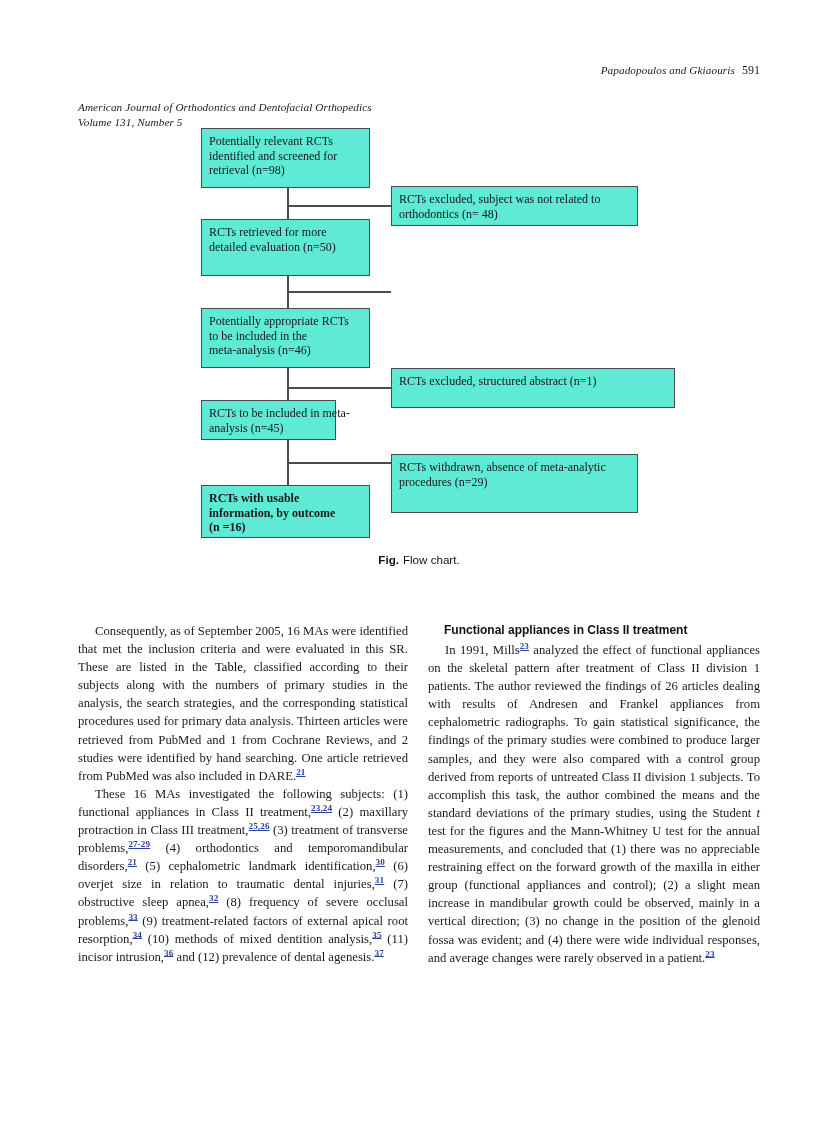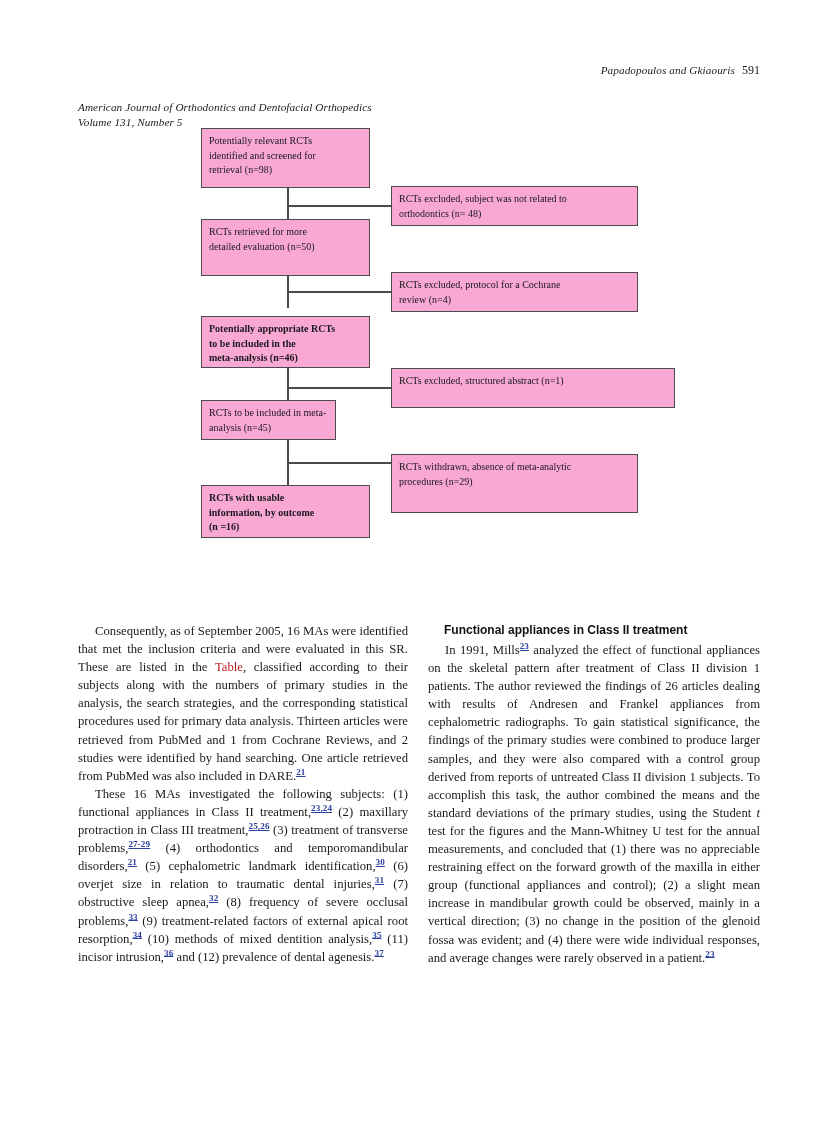--- a/index.html
+++ b/index.html
@@ -60,22 +60,22 @@
     position: absolute;
     left: 0;
     top: 0;
     width: 838px;
     height: 585px;
   }
   .flow-box {
     position: absolute;
     box-sizing: border-box;
     border: 1.4px solid #4a4a4a;
-    background: #f9a8d4;
-    font-size: 10px;
+    background: #5eead4;
+    font-size: 12px;
     line-height: 14.6px;
     padding: 5px 6px 4px 7px;
     color: #17171c;
     z-index: 2;
   }
   .flow-box .bline { display: block; white-space: nowrap; }
   .connector {
     position: absolute;
     background: #4a4a4a;
     z-index: 1;
@@ -127,21 +127,21 @@
 
   .ref {
     color: #2b3f9e;
     font-size: 0.72em;
     vertical-align: super;
     line-height: 0;
     font-weight: bold;
     letter-spacing: 0.1px;
   }
   a.xref {
-    color: #b91c1c;
+    color: #000000;
     text-decoration: none;
   }
   .ital { font-style: italic; }
 </style>
 </head>
 <body>
 
 <div id="running-head">
   <div class="left">
     <span>American Journal of Orthodontics and Dentofacial Orthopedics</span>
@@ -170,21 +170,21 @@
     <span class="bline">Potentially relevant RCTs</span>
     <span class="bline">identified and screened for</span>
     <span class="bline">retrieval (n=98)</span>
   </div>
 
   <div class="flow-box" style="left:201px; top:219px; width:169px; height:57px;">
     <span class="bline">RCTs retrieved for more</span>
     <span class="bline">detailed evaluation (n=50)</span>
   </div>
 
-  <div class="flow-box" style="left:201px; top:316px; width:169px; height:52px;font-weight:bold;">
+  <div class="flow-box" style="left:201px; top:308px; width:169px; height:60px;">
     <span class="bline">Potentially appropriate RCTs</span>
     <span class="bline">to be included in the</span>
     <span class="bline">meta-analysis (n=46)</span>
   </div>
 
   <div class="flow-box" style="left:201px; top:400px; width:135px; height:40px;">
     <span class="bline">RCTs to be included in meta-</span>
     <span class="bline">analysis (n=45)</span>
   </div>
 
@@ -192,34 +192,33 @@
     <span class="bline">RCTs with usable</span>
     <span class="bline">information, by outcome</span>
     <span class="bline">(n =16)</span>
   </div>
 
   <div class="flow-box" style="left:391px; top:186px; width:247px; height:40px;">
     <span class="bline">RCTs excluded, subject was not related to</span>
     <span class="bline">orthodontics (n= 48)</span>
   </div>
 
-  <div class="flow-box" style="left:391px; top:272px; width:247px; height:40px;">
-    <span class="bline">RCTs excluded, protocol for a Cochrane</span>
-    <span class="bline">review (n=4)</span>
-  </div>
 
   <div class="flow-box" style="left:391px; top:368px; width:284px; height:40px;">
     <span class="bline">RCTs excluded, structured abstract (n=1)</span>
   </div>
 
   <div class="flow-box" style="left:391px; top:434px; width:247px; height:59px;margin-top:20px;">
     <span class="bline">RCTs withdrawn, absence of meta-analytic</span>
     <span class="bline">procedures (n=29)</span>
   </div>
 
+  <div id="fig-caption">
+    <span class="fig-label">Fig.</span><span class="fig-text">Flow chart.</span>
+  </div>
 </div>
 
 <div class="column" id="col-left">
   <p><span>Consequently, as of September 2005, 16 MAs were identified that met the inclusion criteria and were evaluated in this SR. These are listed in the </span><a class="xref" href="#">Table</a><span>, classified according to their subjects along with the numbers of primary studies in the analysis, the search strategies, and the corresponding statistical procedures used for primary data analysis. Thirteen articles were retrieved from PubMed and 1 from Cochrane Reviews, and 2 studies were identified by hand searching. One article retrieved from PubMed was also included in DARE.</span><a class="ref" href="#">21</a></p>
 
   <p><span>These 16 MAs investigated the following subjects: (1) functional appliances in Class II treatment,</span><a class="ref" href="#">23,24</a><span> (2) maxillary protraction in Class III treatment,</span><a class="ref" href="#">25,26</a><span> (3) treatment of transverse problems,</span><a class="ref" href="#">27-29</a><span> (4) orthodontics and temporomandibular disorders,</span><a class="ref" href="#">21</a><span> (5) cephalometric landmark identification,</span><a class="ref" href="#">30</a><span> (6) overjet size in relation to traumatic dental injuries,</span><a class="ref" href="#">31</a><span> (7) obstructive sleep apnea,</span><a class="ref" href="#">32</a><span> (8) frequency of severe occlusal problems,</span><a class="ref" href="#">33</a><span> (9) treatment-related factors of external apical root resorption,</span><a class="ref" href="#">34</a><span> (10) methods of mixed dentition analysis,</span><a class="ref" href="#">35</a><span> (11) incisor intrusion,</span><a class="ref" href="#">36</a><span> and (12) prevalence of dental agenesis.</span><a class="ref" href="#">37</a></p>
 </div>
 
 <div class="column" id="col-right">
   <h2 class="section-heading">Functional appliances in Class II treatment</h2>

